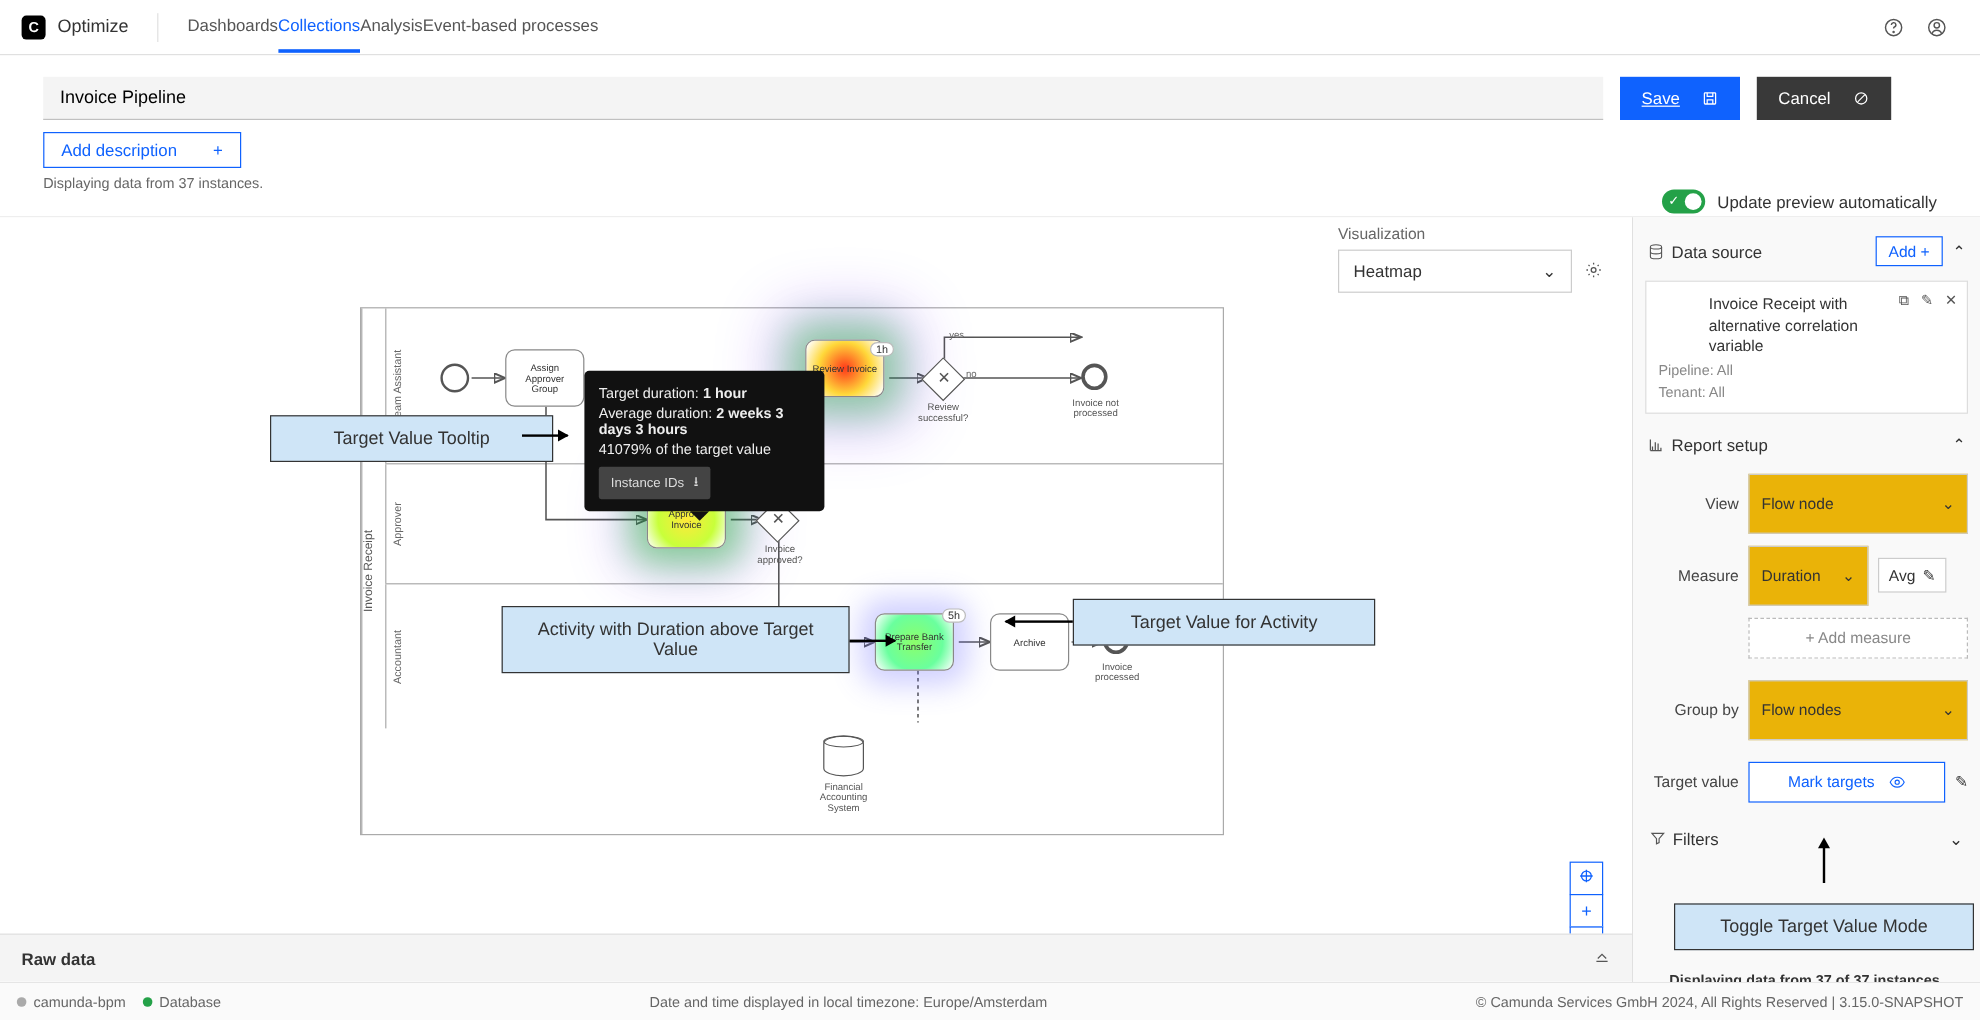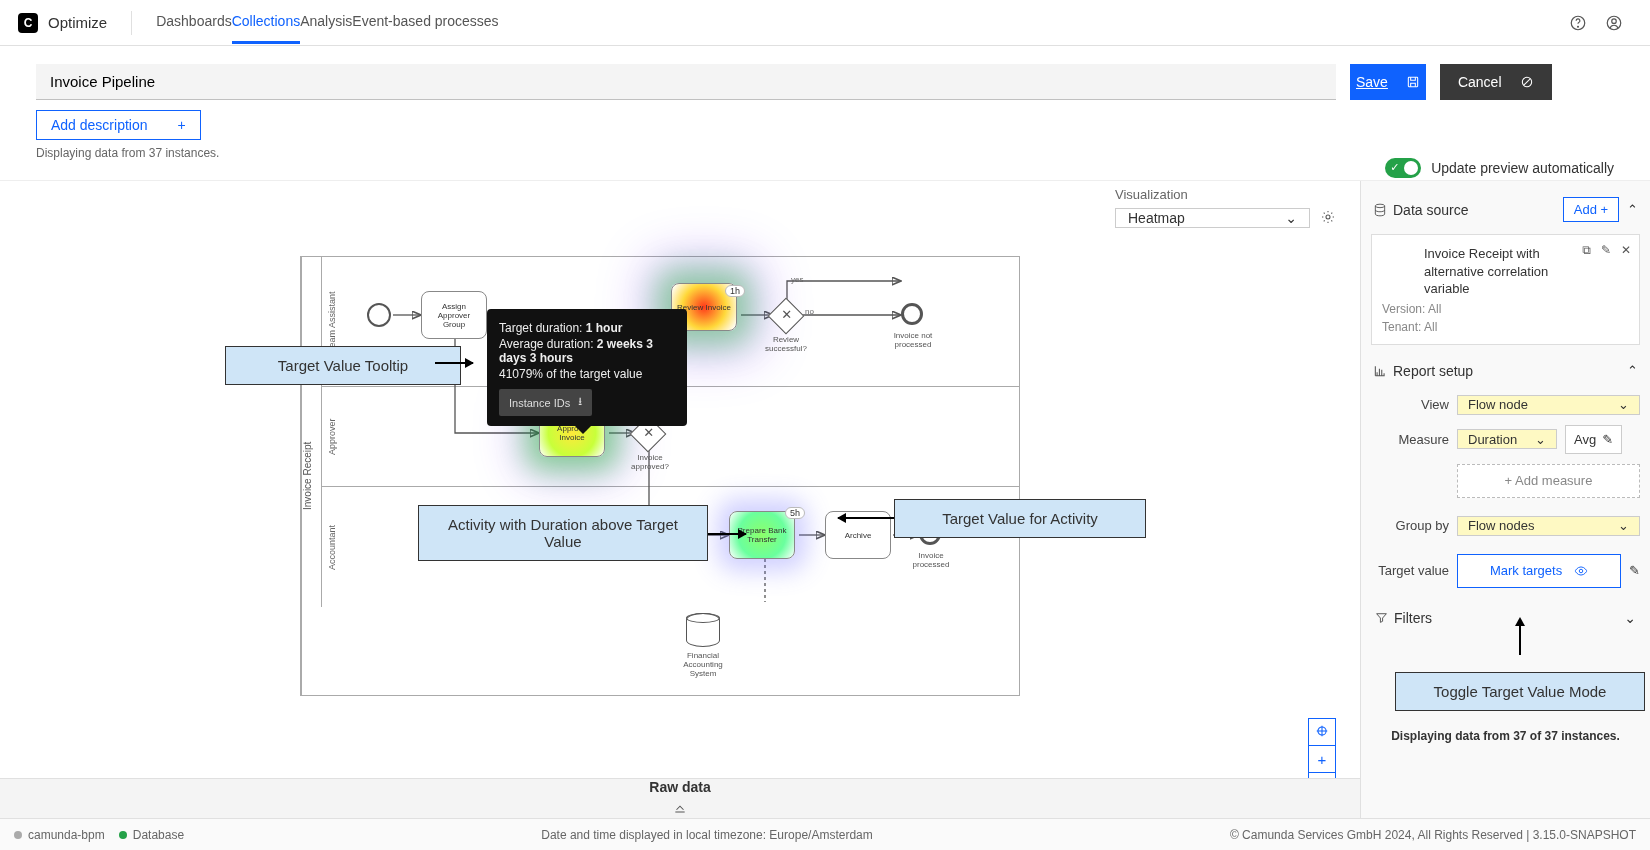--- a/index.html
+++ b/index.html
@@ -10,60 +10,60 @@
 .product { font-size:15px; font-weight:500; }
 .vline { width:1px; height:24px; background:#e0e0e0; margin:0 24px; }
 .tabs { display:flex; }
 .tab { font-size:14px; color:#555; padding:12px 0; cursor:pointer; border-bottom:3px solid transparent; }
 .tab.active { color:#0f62fe; border-bottom-color:#0f62fe; }
 .spacer { flex:1; }
 .icon-btn { width:36px; height:36px; display:flex; align-items:center; justify-content:center; cursor:pointer; color:#555; }
 
 .subhead { display:flex; align-items:center; padding:18px 36px 10px 36px; gap:14px; }
 .title-input { flex:0 0 1300px; height:36px; background:#f4f4f4; border:none; border-bottom:1px solid #c0c0c0; padding:0 14px; font-size:15px; }
-.save-btn { background:#0f62fe; color:#fff; border:none; height:36px; padding:0 6px; display:flex; align-items:center; gap:18px; cursor:pointer; font-size:14px;text-decoration:underline; }
+.save-btn { background:#0f62fe; color:#fff; border:none; height:36px; padding:0 18px; display:flex; align-items:center; gap:18px; cursor:pointer; font-size:14px;text-decoration:underline; }
 .cancel-btn { background:#393939; color:#fff; border:none; height:36px; padding:0 18px; display:flex; align-items:center; gap:18px; cursor:pointer; font-size:14px; }
 
 .addrow { display:flex; align-items:center; padding:0 36px; gap:18px; }
 .add-desc { border:1px solid #0f62fe; color:#0f62fe; background:#fff; padding:6px 14px; display:flex; align-items:center; gap:30px; cursor:pointer; font-size:14px; }
 .instances-text { font-size:12px; color:#666; margin-top:6px; padding:0 36px; }
 .preview-toggle-row { position:absolute; right:36px; top:158px; display:flex; align-items:center; gap:10px; font-size:14px; }
 .toggle { width:36px; height:20px; background:#24a148; border-radius:10px; position:relative; cursor:pointer; }
 .toggle::after { content:""; position:absolute; width:14px; height:14px; background:#fff; border-radius:50%; top:3px; right:3px; }
 .toggle-check { position:absolute; left:5px; top:3px; color:#fff; font-size:11px; }
 
 .main { display:flex; height:660px; border-top:1px solid #eee; margin-top:20px; }
 .canvas { flex:1; position:relative; padding:16px 24px; }
 .vis-row { position:absolute; right:24px; top:6px; }
 .vis-label { font-size:13px; color:#666; display:block; margin-bottom:6px; }
-.vis-select { width:195px; height:20px; border:1px solid #ccc; background:#fff; padding:4px 12px; display:flex; align-items:center; justify-content:space-between; cursor:pointer; font-size:14px; }
+.vis-select { width:195px; height:36px; border:1px solid #ccc; background:#fff; padding:4px 12px; display:flex; align-items:center; justify-content:space-between; cursor:pointer; font-size:14px; }
 
 .zoom-controls { position:absolute; right:24px; bottom:40px; display:flex; flex-direction:column; }
 .zoom-controls button { width:28px; height:28px; border:1px solid #0f62fe; background:#fff; color:#0f62fe; cursor:pointer; font-size:15px; margin-top:-1px; }
 
 .sidebar { width:290px; border-left:1px solid #e0e0e0; background:#f9f9f9; padding:10px; overflow:auto; }
 .side-sec { margin-bottom:12px; }
 .side-head { display:flex; align-items:center; justify-content:space-between; padding:6px 2px; }
 .side-title { font-size:14px; display:flex; align-items:center; gap:6px; }
 .add-chip { border:1px solid #0f62fe; color:#0f62fe; background:#fff; padding:4px 10px; cursor:pointer; font-size:13px; }
 .source-card { background:#fff; border:1px solid #ddd; padding:10px; font-size:12px; position:relative; margin-top:6px; }
 .source-name { font-weight:400; font-size:13px; line-height:1.35; padding-right:60px;margin-left:42px; }
 .source-meta { color:#888; margin-top:4px; }
 .card-icons { position:absolute; right:8px; top:8px; display:flex; gap:10px; color:#555; }
 
 .form-row { display:flex; align-items:center; margin:10px 0; gap:8px; }
 .form-label { width:78px; text-align:right; font-size:13px; color:#444; }
-.select { flex:1; height:20px; border:1px solid #ccc; background:#fef9c3; display:flex; align-items:center; justify-content:space-between; padding:0 10px; cursor:pointer; font-size:13px; }
+.select { flex:1; height:50px; border:1px solid #ccc; background:#eab308; display:flex; align-items:center; justify-content:space-between; padding:0 10px; cursor:pointer; font-size:13px; }
 .avg-chip { border:1px solid #ccc; background:#fff; padding:6px 8px; display:flex; align-items:center; gap:6px; font-size:13px; }
 .add-measure { border:1px dashed #bbb; background:#fff; color:#888; height:34px; display:flex; align-items:center; justify-content:center; margin-left:86px; margin-top:6px; cursor:pointer; font-size:13px; }
 .mark-targets { border:1px solid #0f62fe; color:#0f62fe; background:#fff; height:34px; display:flex; align-items:center; justify-content:center; gap:12px; flex:1; cursor:pointer; font-size:13px; }
 .filters-head { display:flex; justify-content:space-between; padding:10px 4px; font-size:14px; }
 .side-footer { text-align:center; font-size:12px; font-weight:600; color:#333; padding:10px 0; }
 
-.raw-row { position:absolute; bottom:32px; left:0; right:290px; border-top:1px solid #e0e0e0; background:#f4f4f4; height:40px; display:flex; align-items:center; padding:0 18px; font-weight:600; font-size:14px;flex-direction:column; }
+.raw-row { position:absolute; bottom:32px; left:0; right:290px; border-top:1px solid #e0e0e0; background:#f4f4f4; height:40px; display:flex; align-items:center; padding:0 18px; font-weight:600; font-size:14px; }
 .raw-row .spacer { flex:1; }
 
 .footer { position:absolute; bottom:0; left:0; right:0; height:32px; border-top:1px solid #e0e0e0; background:#fafafa; display:flex; align-items:center; padding:0 14px; font-size:12px; color:#666; }
 .status-dot { width:8px; height:8px; border-radius:50%; display:inline-block; margin-right:6px; }
 .dot-gray { background:#aaa; }
 .dot-green { background:#24a148; }
 .footer .spacer { flex:1; }
 
 
 .bpmn { position:absolute; left:300px; top:75px; width:720px; height:440px; border:1px solid #aaa; background:#fff; }
@@ -289,21 +289,21 @@
             </svg>
           <span>Data source</span>
         </span>
         <span style="display:flex; gap:8px; align-items:center;">
           <button class="add-chip">Add +</button>
           <span style="cursor:pointer;">⌃</span>
         </span>
       </div>
       <div class="source-card">
         <div class="source-name">Invoice Receipt with alternative correlation variable</div>
-        <div class="source-meta">Version: All</div>
+        <div class="source-meta">Pipeline: All</div>
         <div class="source-meta">Tenant: All</div>
         <div class="card-icons">
           <span style="cursor:pointer;">⧉</span>
           <span style="cursor:pointer;">✎</span>
           <span style="cursor:pointer;">✕</span>
         </div>
       </div>
     </div>
 
     <div class="side-sec">

